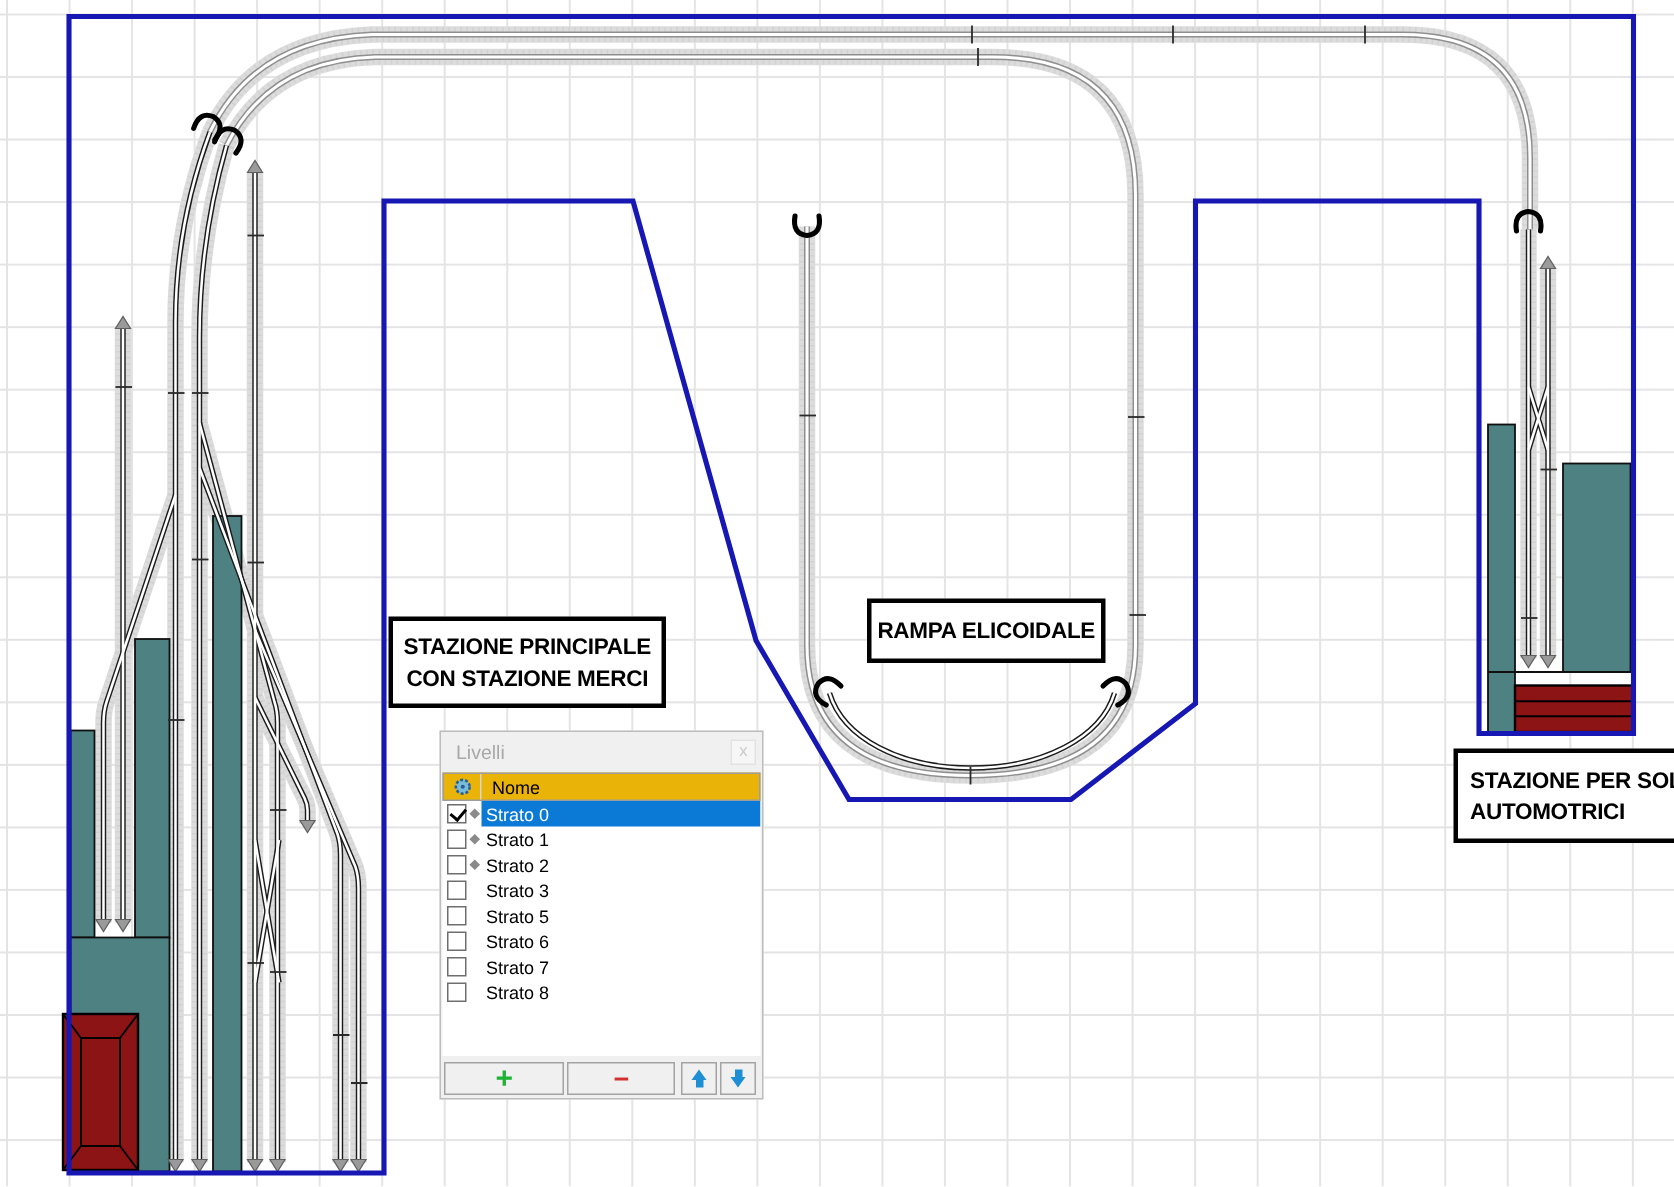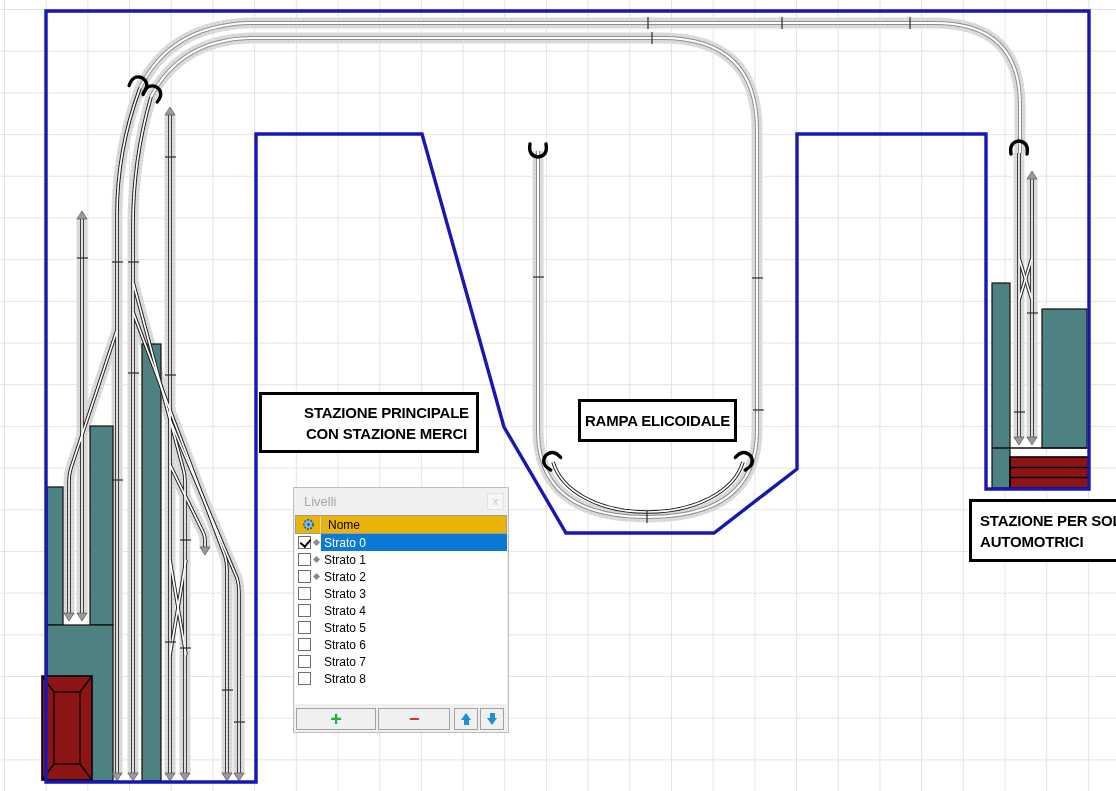--- a/index.html
+++ b/index.html
@@ -30,21 +30,21 @@
   .ticks line{stroke:#2a2a2a;stroke-width:1.2;}
   .buffers path{fill:#9a9a9a;stroke:#5f5f5f;stroke-width:.8;}
   .portals path{fill:none;stroke:#000;stroke-width:3.4;stroke-linecap:round;}
   .stationline{stroke:#101010;stroke-width:1.4;}
 
   .map-label{
     position:absolute;background:#fff;border:3px solid #000;color:#000;
     font-weight:bold;font-size:15px;line-height:21px;display:flex;flex-direction:column;
     justify-content:center;letter-spacing:-0.2px;white-space:nowrap;
   }
-  #label-main{left:259px;top:392px;width:179px;height:55px;text-align:center;padding-left:35px;}
+  #label-main{left:259px;top:411px;width:179px;height:55px;text-align:center;}
   #label-helix{left:578px;top:399px;width:153px;height:37px;text-align:center;}
   #label-railcar{left:969px;top:499px;width:160px;height:57px;text-align:left;padding-left:8px;}
 
   
   #livelli-panel{
     position:absolute;left:293px;top:487px;width:216px;height:246px;
     background:#f0f0f0;border:1px solid #bdbdbd;box-sizing:border-box;font-size:12px;color:#000;
   }
   .p-titlebar{position:relative;height:27px;}
   .p-title{position:absolute;left:10px;top:6px;font-size:13px;color:#a8a8a8;}
@@ -318,27 +318,20 @@
         <span class="p-check"></span>
         <span class="p-dot hidden"></span>
         <span class="p-sel">
             <span>Strato 3</span>
           </span>
       </div>
       <div class="p-row">
         <span class="p-check"></span>
         <span class="p-dot hidden"></span>
         <span class="p-sel">
-            <span>Strato 4</span>
-          </span>
-      </div>
-      <div class="p-row">
-        <span class="p-check"></span>
-        <span class="p-dot hidden"></span>
-        <span class="p-sel">
             <span>Strato 5</span>
           </span>
       </div>
       <div class="p-row">
         <span class="p-check"></span>
         <span class="p-dot hidden"></span>
         <span class="p-sel">
             <span>Strato 6</span>
           </span>
       </div>

